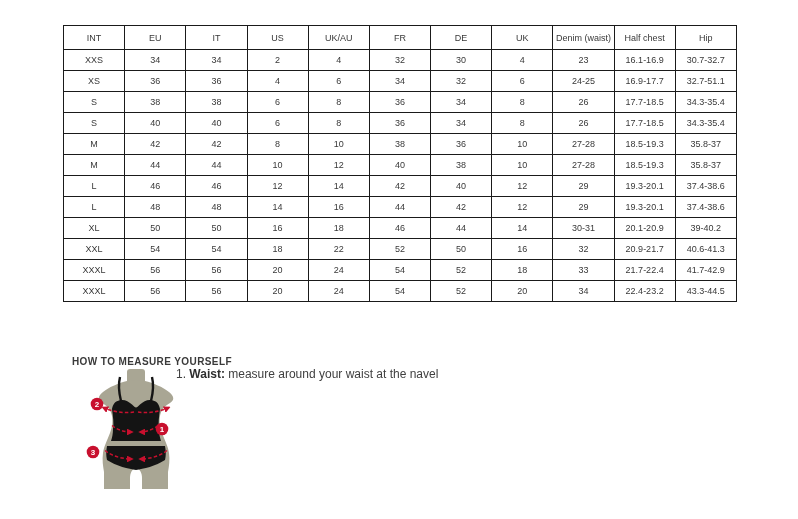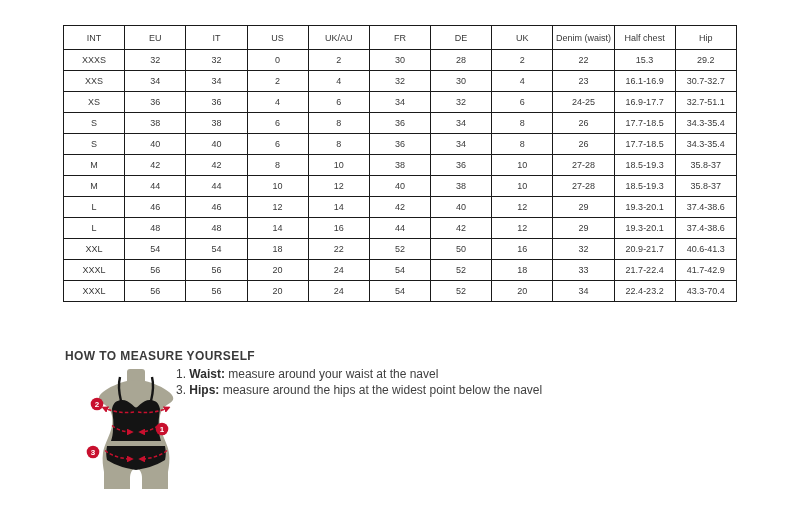--- a/index.html
+++ b/index.html
@@ -12,22 +12,22 @@
     border-collapse:collapse;table-layout:fixed;
     font-size:9px;color:#383838;
   }
   .size-table th,.size-table td{
     border:1px solid #1a1a1a;text-align:center;vertical-align:middle;
     padding:0;font-weight:400;white-space:nowrap;
   }
   .size-table th{height:23px;}
   .size-table td{height:20px;}
   .measure-heading{
-    position:absolute;left:65px;top:349px;margin:0;
-    font-size:12px;font-weight:700;letter-spacing:.4px;color:#3a3a3a;
+    position:absolute;left:65px;top:349px;margin:7px;
+    font-size:10px;font-weight:700;letter-spacing:.4px;color:#3a3a3a;
   }
   .figure{position:absolute;left:82px;top:368px;width:110px;height:125px;}
   .steps{position:absolute;left:176px;top:370px;font-size:12px;color:#404040;}
   .steps .step{margin-bottom:6px;line-height:9.5px;white-space:nowrap;}
   .steps .step b{font-weight:700;color:#2e2e2e;}
 </style>
 </head>
 <body>
 
 <table class="size-table">
@@ -41,33 +41,20 @@
         <th>FR</th>
         <th>DE</th>
         <th>UK</th>
         <th>Denim (waist)</th>
         <th>Half chest</th>
         <th>Hip</th>
       </tr>
   </thead>
   <tbody id="body-rows">
       <tr>
-        <td>XXXS</td>
-        <td>32</td>
-        <td>32</td>
-        <td>0</td>
-        <td>2</td>
-        <td>30</td>
-        <td>28</td>
-        <td>2</td>
-        <td>22</td>
-        <td>15.3</td>
-        <td>29.2</td>
-      </tr>
-      <tr>
         <td>XXS</td>
         <td>34</td>
         <td>34</td>
         <td>2</td>
         <td>4</td>
         <td>32</td>
         <td>30</td>
         <td>4</td>
         <td>23</td>
         <td>16.1-16.9</td>
@@ -158,20 +145,33 @@
         <td>14</td>
         <td>16</td>
         <td>44</td>
         <td>42</td>
         <td>12</td>
         <td>29</td>
         <td>19.3-20.1</td>
         <td>37.4-38.6</td>
       </tr>
       <tr>
+        <td>XL</td>
+        <td>50</td>
+        <td>50</td>
+        <td>16</td>
+        <td>18</td>
+        <td>46</td>
+        <td>44</td>
+        <td>14</td>
+        <td>30-31</td>
+        <td>20.1-20.9</td>
+        <td>39-40.2</td>
+      </tr>
+      <tr>
         <td>XXL</td>
         <td>54</td>
         <td>54</td>
         <td>18</td>
         <td>22</td>
         <td>52</td>
         <td>50</td>
         <td>16</td>
         <td>32</td>
         <td>20.9-21.7</td>
@@ -194,21 +194,21 @@
         <td>XXXL</td>
         <td>56</td>
         <td>56</td>
         <td>20</td>
         <td>24</td>
         <td>54</td>
         <td>52</td>
         <td>20</td>
         <td>34</td>
         <td>22.4-23.2</td>
-        <td>43.3-70.4</td>
+        <td>43.3-44.5</td>
       </tr>
     </tbody>
 </table>
 
 <h2 class="measure-heading">HOW TO MEASURE YOURSELF</h2>
 
 <svg class="figure" viewBox="0 0 110 125" xmlns="http://www.w3.org/2000/svg">
   <defs>
     <marker id="arr" viewBox="0 0 6 6" refX="4.5" refY="3" markerWidth="4.6" markerHeight="4.6" orient="auto">
       <path d="M0,0 L6,3 L0,6 Z" fill="#c8102e"></path>
@@ -253,14 +253,13 @@
     <text x="80" y="64" text-anchor="middle" font-size="8" font-weight="bold" font-family="Liberation Sans, sans-serif" fill="#ffffff">1</text>
   </g>
   <g>
     <circle cx="11" cy="84" r="6.3" fill="#c8102e"></circle>
     <text x="11" y="87" text-anchor="middle" font-size="8" font-weight="bold" font-family="Liberation Sans, sans-serif" fill="#ffffff">3</text>
   </g>
 </svg>
 
 <div class="steps" id="steps">
     <div class="step">1. <b>Waist:</b> measure around your waist at the navel</div>
-    <div class="step">3. <b>Hips:</b> measure around the hips at the widest point below the navel</div>
   </div>
 
 </body></html>

